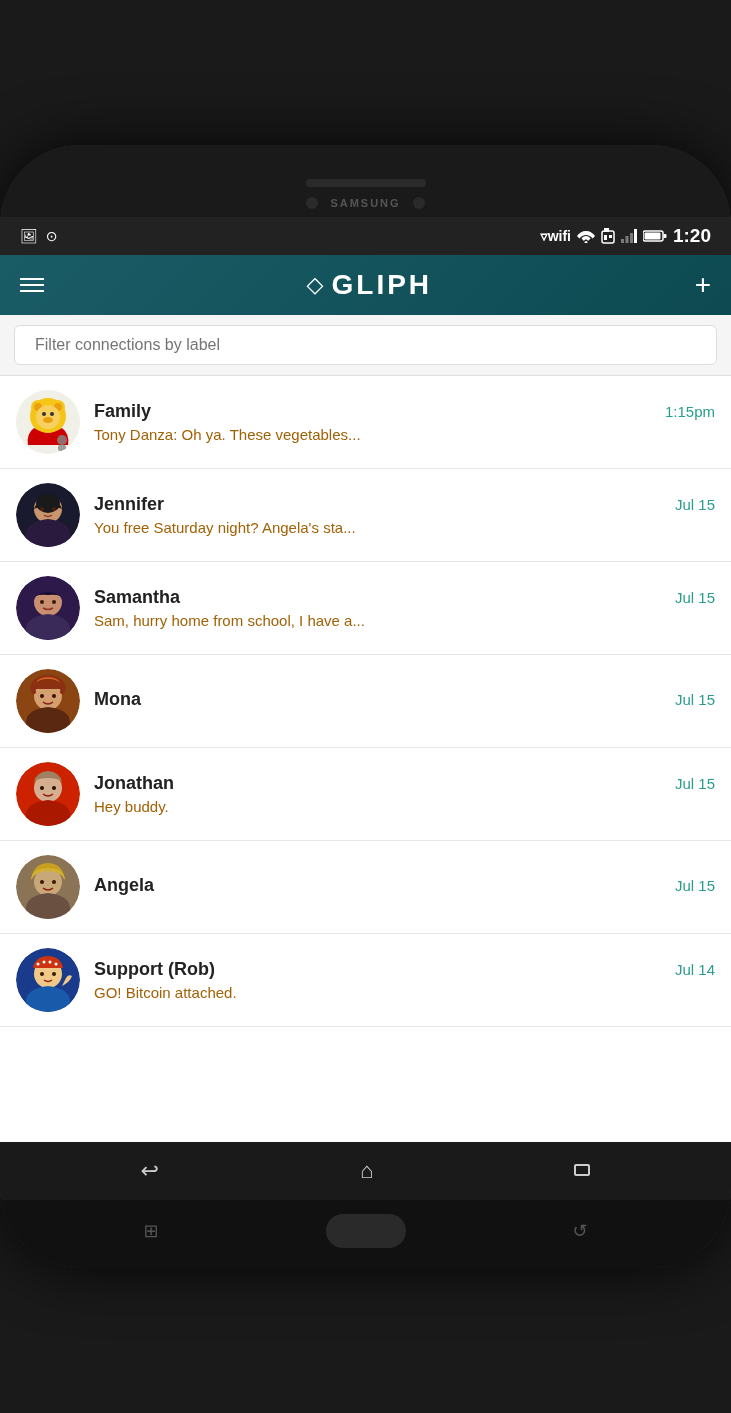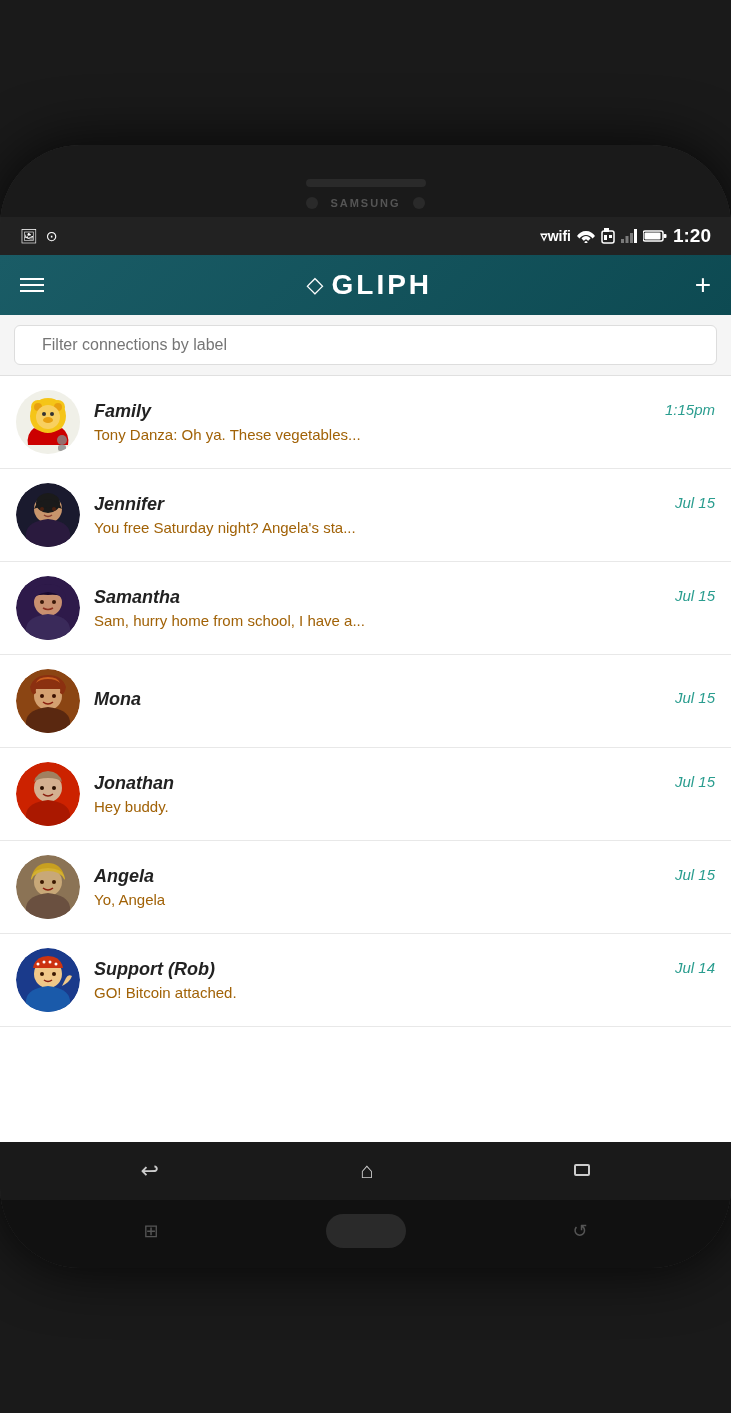--- a/index.html
+++ b/index.html
@@ -132,21 +132,21 @@
 
     
     .filter-bar {
       padding: 10px 14px;
       background: #f5f5f5;
       border-bottom: 1px solid #e0e0e0;
     }
 
     .filter-input {
       width: 100%;
-      padding: 10px 27px;
+      padding: 10px 20px;
       border: 1px solid #ddd;
       border-radius: 6px;
       font-size: 16px;
       color: #999;
       background: white;
       outline: none;
     }
 
     
     .conversation-list {
@@ -178,23 +178,22 @@
     }
 
     .conv-info {
       flex: 1;
       min-width: 0;
     }
 
     .conv-header {
       display: flex;
       justify-content: space-between;
-      align-items: flex-start;
+      align-items: center;
       margin-bottom: 4px;
-      font-style: italic;
     }
 
     .conv-name {
       font-size: 18px;
       font-weight: bold;
       color: #222;
     }
 
     .conv-time {
       font-size: 15px;
@@ -432,21 +431,20 @@
           <circle cx="26" cy="27" r="2" fill="#3a1800"></circle>
           <circle cx="38" cy="27" r="2" fill="#3a1800"></circle>
           <path d="M27 33 Q32 37 37 33" stroke="#8B2010" stroke-width="1.5" fill="none"></path>
           <path d="M10 52 Q12 40 32 38 Q52 40 54 52 L54 64 L10 64Z" fill="#6a5040"></path>
         </svg>
         <div class="conv-info">
           <div class="conv-header">
             <span class="conv-name">Angela</span>
             <span class="conv-time">Jul 15</span>
           </div>
-          <div class="conv-preview">Yo, Angela</div>
         </div>
       </div>
 
       <div class="conversation-item">
         <svg class="svg-avatar" viewBox="0 0 64 64" width="64" height="64" style="border-radius:50%; flex-shrink:0; margin-right:14px;">
           <circle cx="32" cy="32" r="32" fill="#1a3a8b"></circle>
 
           <circle cx="32" cy="26" r="14" fill="#f0c888"></circle>
 
           <path d="M18 18 Q20 8 32 8 Q44 8 46 18 Q42 14 32 14 Q22 14 18 18Z" fill="#cc3310"></path>

